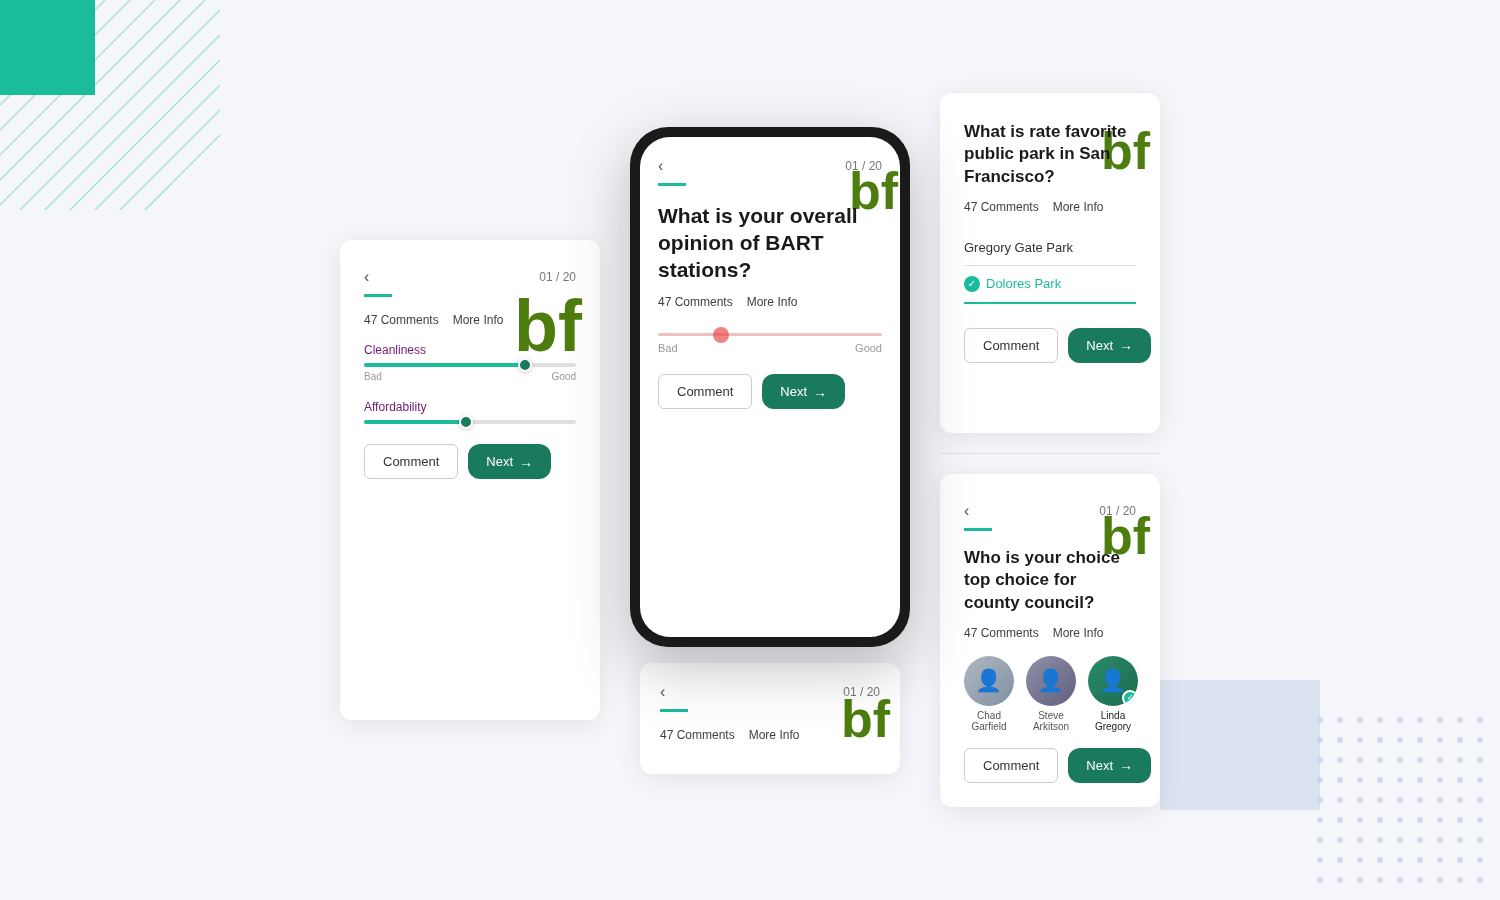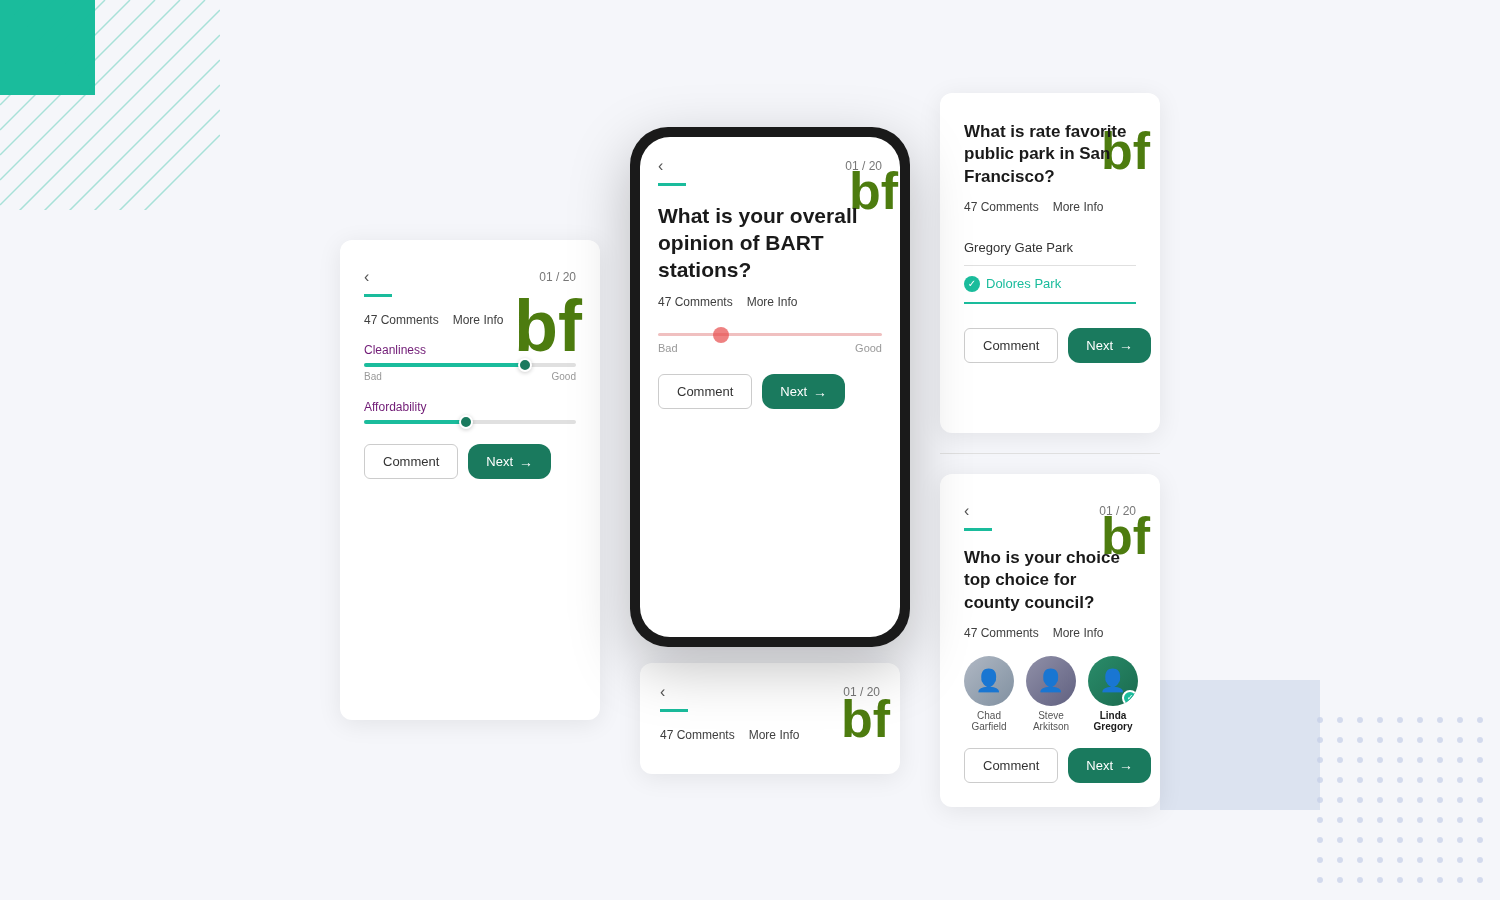--- a/index.html
+++ b/index.html
@@ -631,21 +631,21 @@
             <div class="av-face">👤</div>
           </div>
           <div class="candidate-name">Steve<br>Arkitson</div>
         </div>
 
         <div class="candidate">
           <div class="candidate-avatar av-linda" style="position:relative;">
             <div class="av-face">👤</div>
             <div class="selected-badge"></div>
           </div>
-          <div class="candidate-name" style="font-weight:700; color:#1a1a1a;">Linda<br>Gregory</div>
+          <div class="candidate-name" style="font-weight:400; color:#1a1a1a;">Linda<br>Gregory</div>
         </div>
       </div>
 
       <div class="card-buttons" style="margin-top:16px;">
         <button class="btn-comment">Comment</button>
         <button class="btn-next">
           <span>Next</span>
           <span class="arrow">→</span>
         </button>
       </div>

